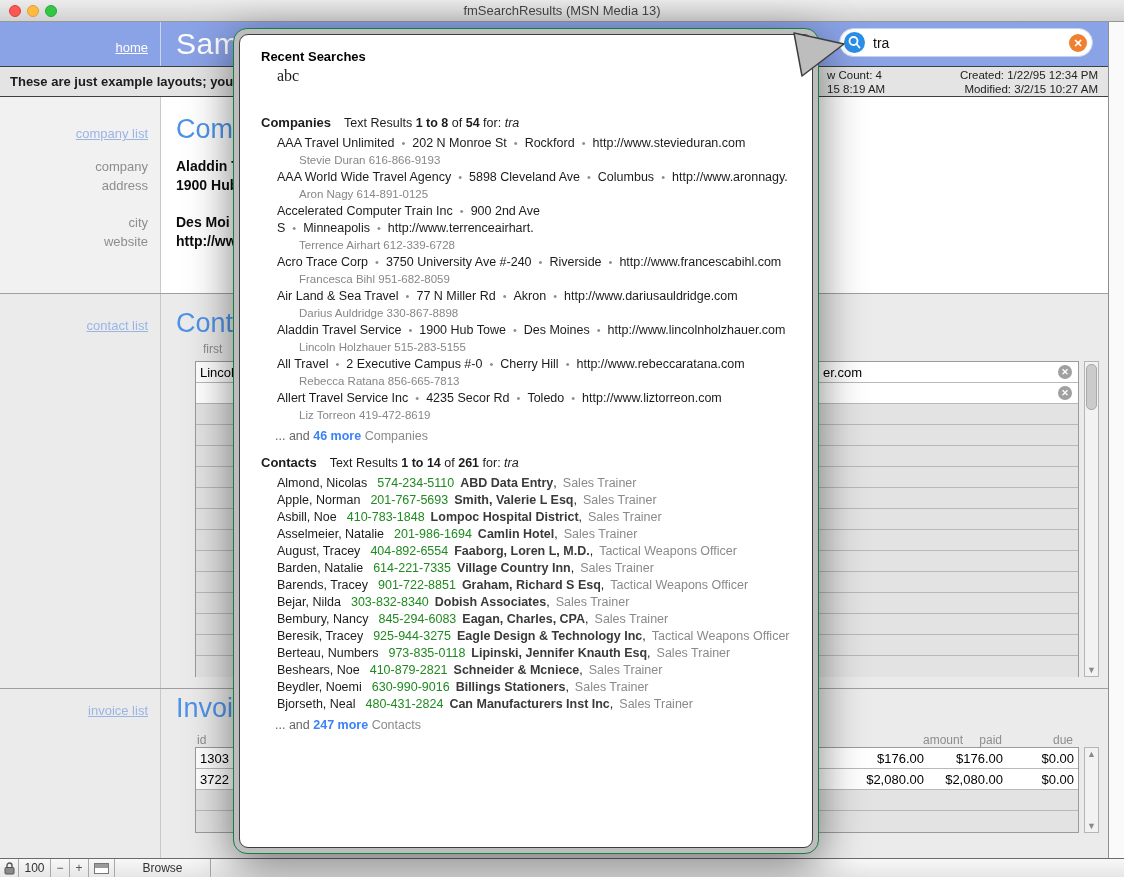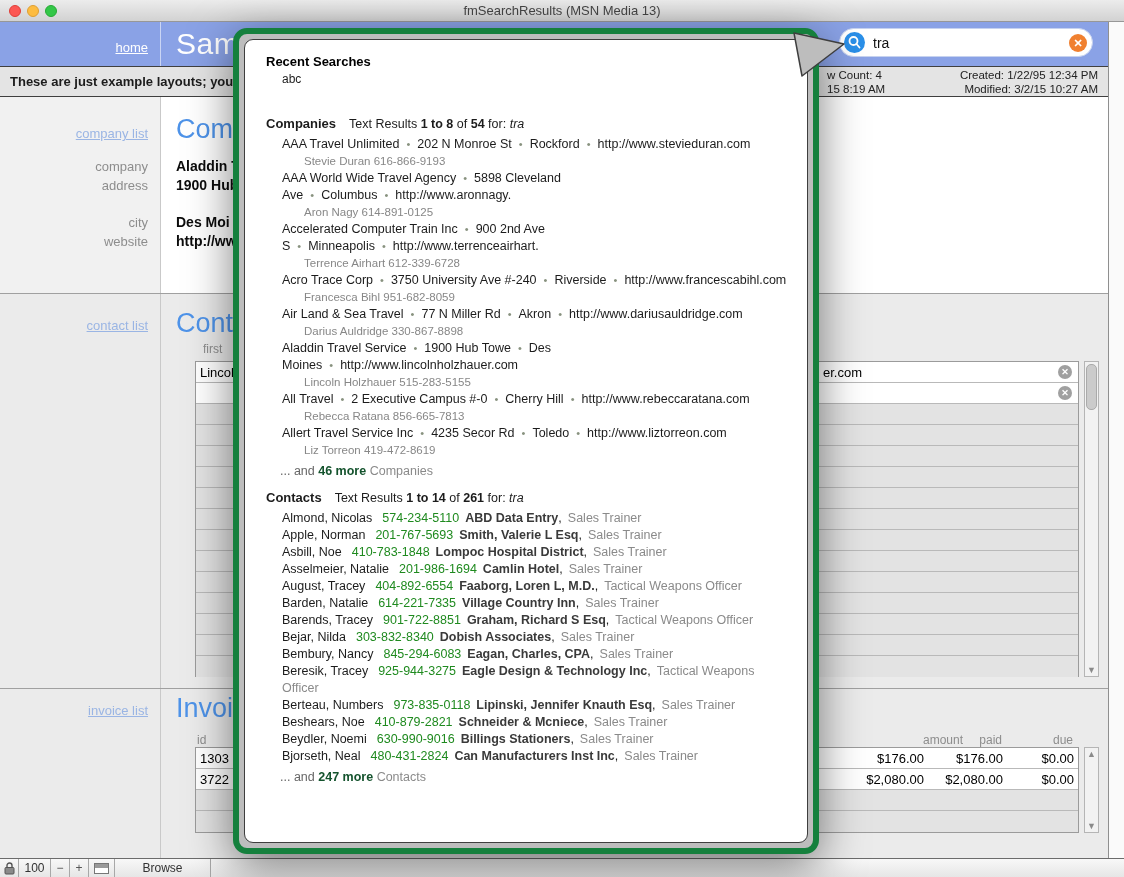--- a/index.html
+++ b/index.html
@@ -70,47 +70,47 @@
   .sb-seg { border-right:1px solid #a8a8a8; display:flex; align-items:center; justify-content:center; font-size:12px; color:#333; }
   .sb-zoomnum { width:32px; }
   .sb-btn { width:19px; cursor:pointer; color:#555; font-size:12px; }
   .sb-lock { width:19px; cursor:pointer; }
   .sb-layout { width:26px; cursor:pointer; }
   .sb-mode { width:96px; cursor:pointer; }
   .layout-glyph { width:15px; height:11px; border:1px solid #777; background:#fff; }
   .layout-glyph::before { content:""; display:block; height:4px; background:#9a9a9a; }
 
   
-  .popup { left:233px; top:28px; width:586px; height:826px; background:#bdbdbd; border:6px solid #15803d; border-radius:14px; box-shadow:0 12px 45px rgba(0,0,0,.5); z-index:50; }
+  .popup { left:233px; top:28px; width:586px; height:826px; background:#bdbdbd; border:1px solid #15803d; border-radius:14px; box-shadow:0 12px 45px rgba(0,0,0,.5); z-index:50; }
   .popup-inner { position:absolute; left:5px; top:5px; right:5px; bottom:5px; background:#fff; border:1px solid #3e3e3e; border-radius:9px; overflow:hidden; padding:8px 20px 0 21px; }
   .beak { left:786px; top:27px; z-index:51; }
 
   .recent-title { font-size:13px; font-weight:bold; color:#000; margin-top:6px; }
-  .recent-item { font-size:12px; color:#1c1c1c; margin:3px 0 0 16px; cursor:pointer; }
+  .recent-item { font-size:16px; color:#1c1c1c; margin:3px 0 0 16px; cursor:pointer;font-family:Liberation Serif, serif; }
 
   .result-head { margin-top:30px; font-size:12.5px; color:#1c1c1c; }
   .result-head.contacts { margin-top:10px; }
   .result-head .t { font-size:13px; font-weight:bold; margin-right:13px; }
   .result-head b { font-weight:bold; }
   .result-head i { font-style:italic; }
 
   .c-list { margin-top:5px; }
   .c-item { margin-left:16px; cursor:pointer; }
   .c-item .l1 { font-size:12.5px; color:#1c1c1c; line-height:17px; }
   .bullet { color:#88927f; margin:0 7px; font-size:11px; }
   .c-item .sub { font-size:11.5px; color:#878787; line-height:17px; padding-left:22px; }
 
   .k-list { margin-top:5px; }
   .k-item { margin-left:16px; font-size:12.5px; line-height:17px; cursor:pointer; color:#1c1c1c; }
   .k-item .phone { color:#1f8a1f; margin-left:10px; }
   .k-item .co { font-weight:bold; color:#3a3a3a; margin-left:6px; }
   .k-item .jobtitle { color:#8a8a8a; margin-left:6px; }
 
   .more-line { margin:4px 0 0 14px; font-size:12.5px; color:#666; line-height:17px; }
-  .more-line b { color:#14532d;margin-top:32px; }
+  .more-line b { color:#3b82f6;margin-top:32px; }
   .more-line .sfx { color:#8a8a8a; }
 </style>
 </head>
 <body>
 
 <div id="screen">
 
   <div class="abs titlebar">
     <div class="abs light red"></div>
     <div class="abs light yellow"></div>

